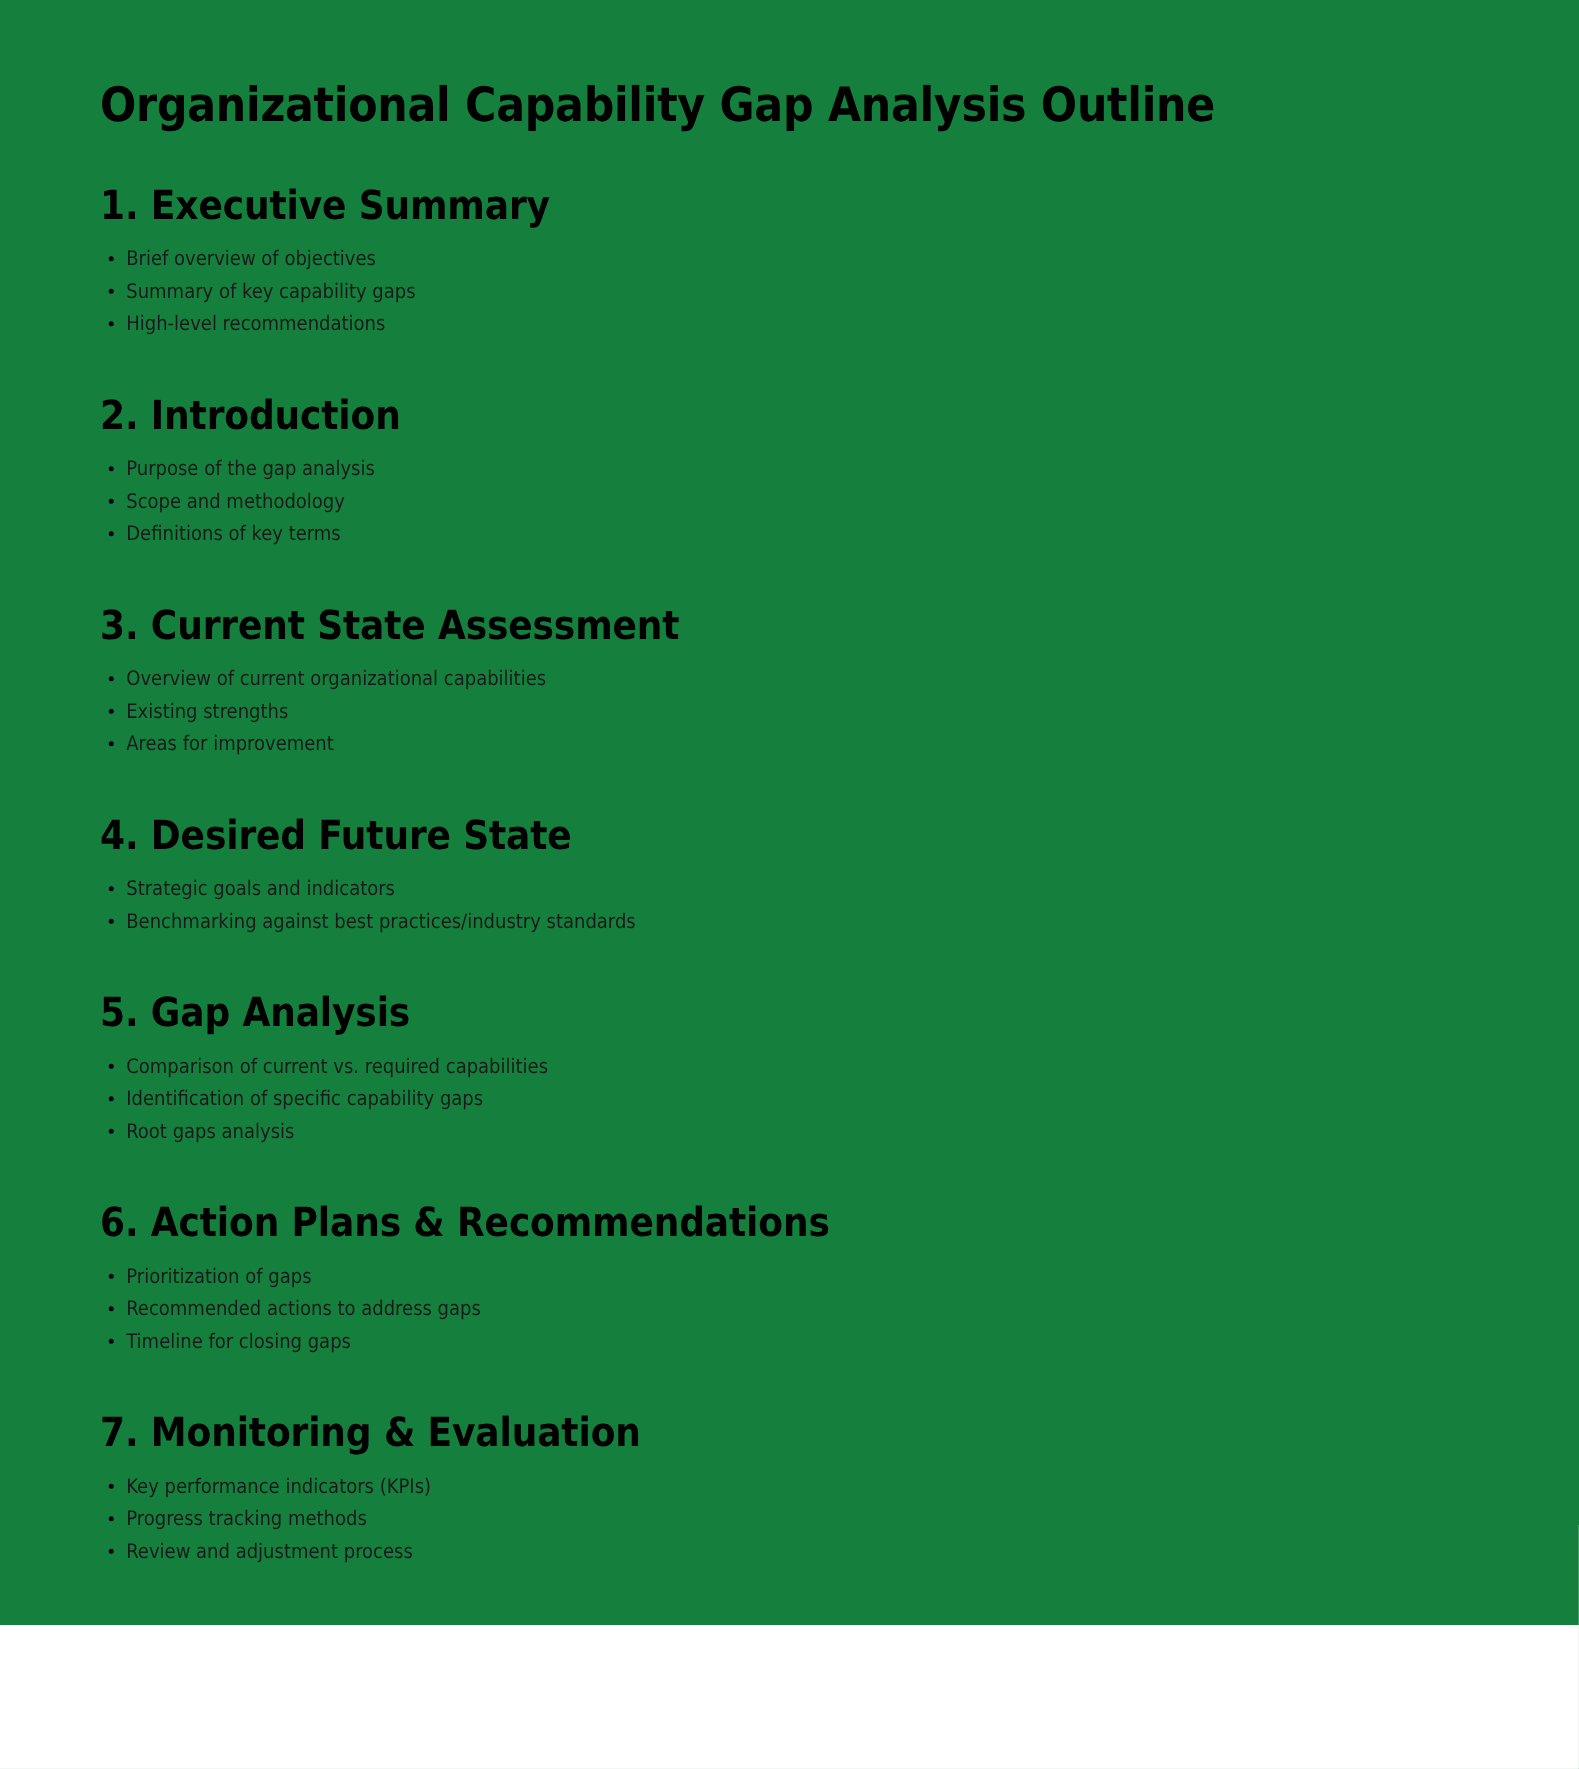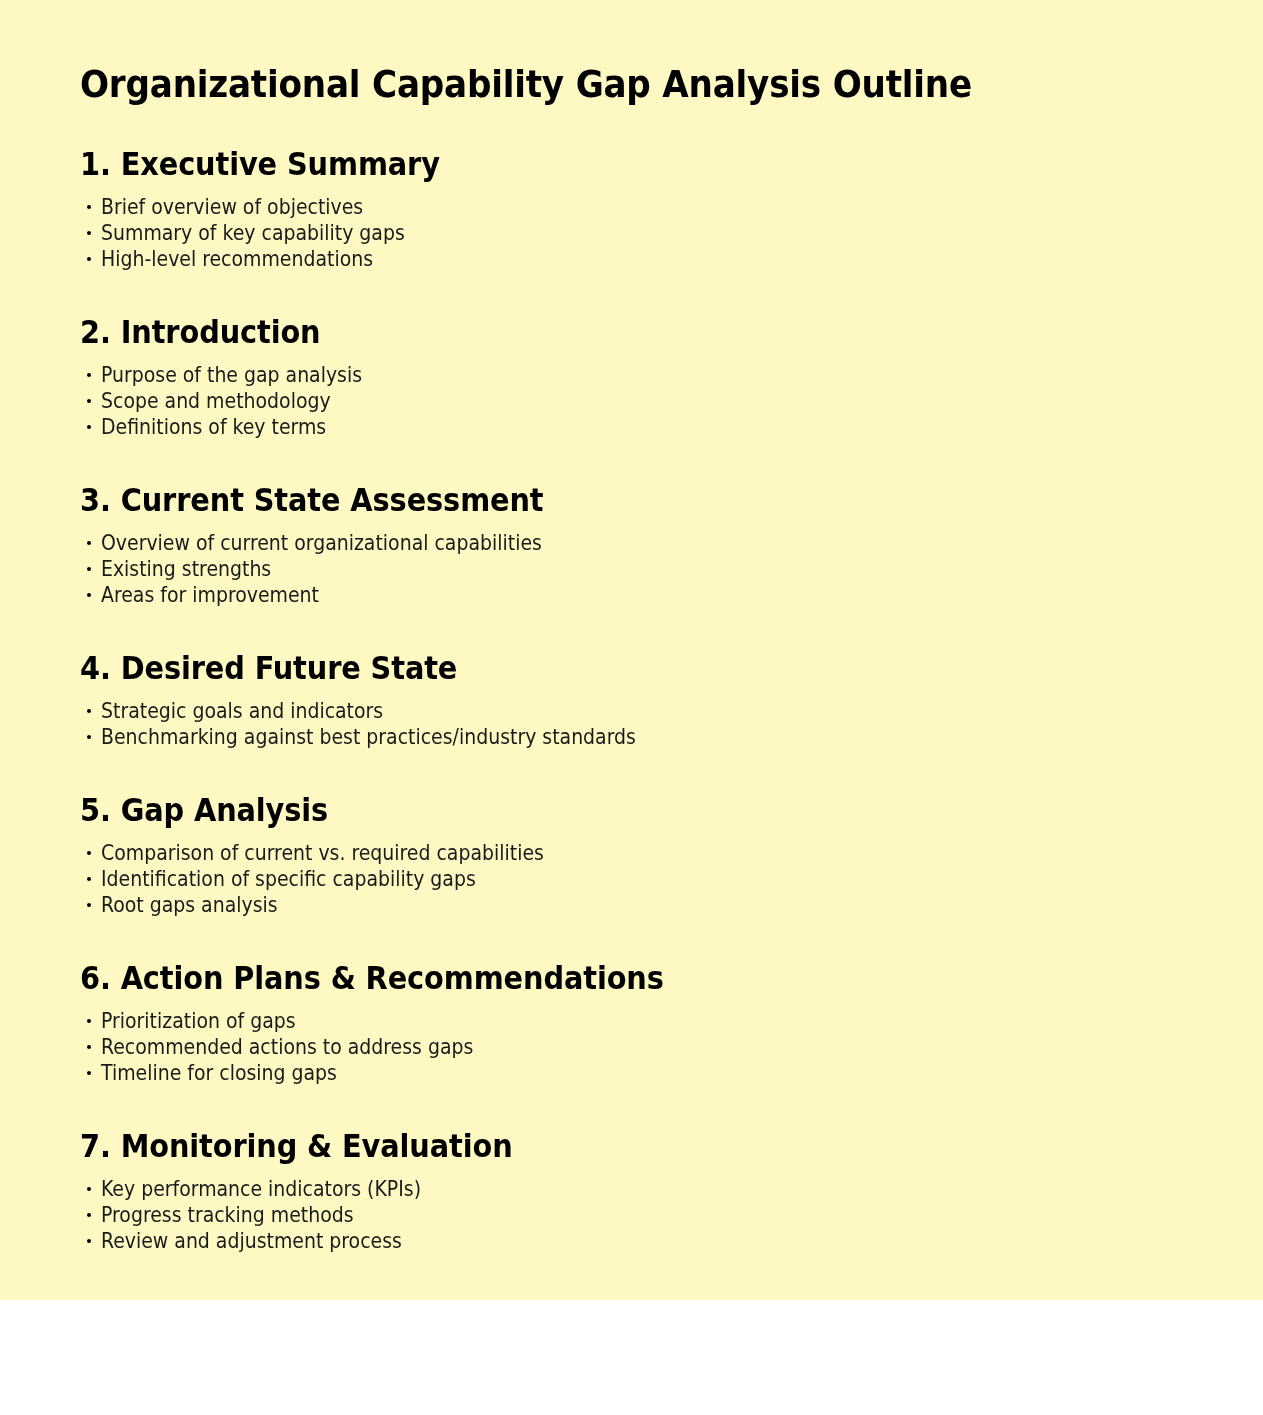--- a/index.html
+++ b/index.html
@@ -19,21 +19,21 @@
   }
 
   
   .doc-viewport {
     position: absolute;
     left: 0;
     top: 0;
     width: 1263px;
     height: 1300px;
     overflow: hidden;
-    background: #fef9c3;
+    background: #15803d;
   }
 
   .doc-inner {
     padding: 62px 80px 0 80px;
   }
 
   h1.doc-title {
     font-size: 38px;
     line-height: 44px;
     font-weight: bold;
@@ -56,21 +56,21 @@
   }
 
   ul.section-list {
     list-style: none;
     margin: 0 0 44px 0;
     padding: 0;
   }
 
   ul.section-list li {
     position: relative;
-    font-size: 21px;
+    font-size: 16px;
     line-height: 26px;
     font-weight: normal;
     padding-left: 21px;
     margin: 0;
     color: #1a1a1a;
     white-space: nowrap;
   }
 
   ul.section-list li .bullet-marker {
     position: absolute;

